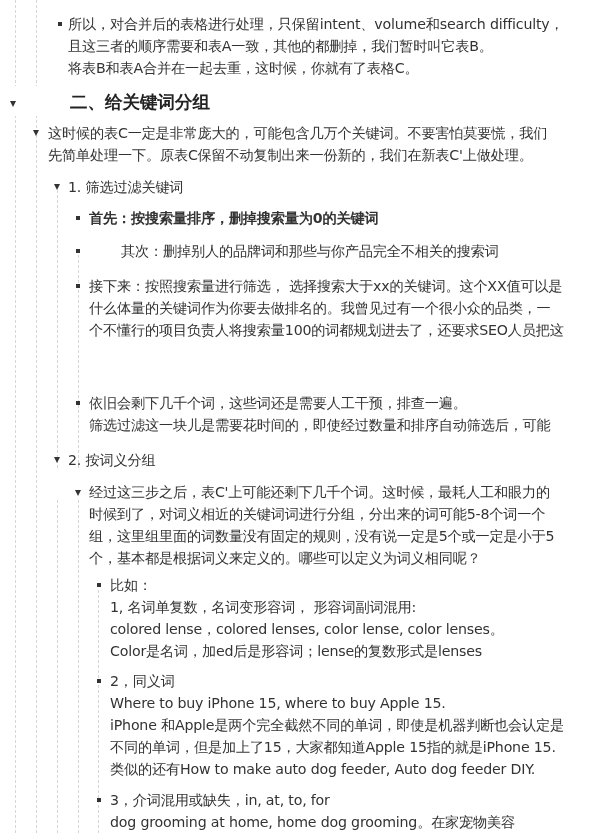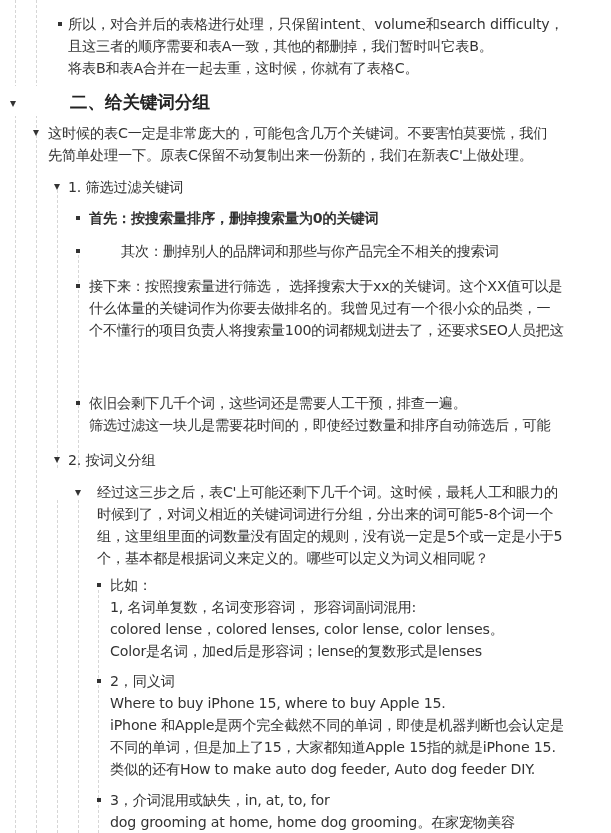--- a/index.html
+++ b/index.html
@@ -112,21 +112,21 @@
 <div class="bullet-square" style="left:76px;top:401px;"></div>
 <div class="node" style="left:89px;top:392px;">
   <span class="line">依旧会剩下几千个词，这些词还是需要人工干预，排查一遍。</span>
   <span class="line">筛选过滤这一块儿是需要花时间的，即使经过数量和排序自动筛选后，可能</span>
 </div>
 
 <div class="tri" style="left:54px;top:457px;"></div>
 <div class="node" style="left:68px;top:449px;">2. 按词义分组</div>
 
 <div class="tri" style="left:75px;top:490px;"></div>
-<div class="node" style="left:89px;top:481px;margin-left:8px;">
+<div class="node" style="left:89px;top:481px;">
   <span class="line">经过这三步之后，表C'上可能还剩下几千个词。这时候，最耗人工和眼力的</span>
   <span class="line">时候到了，对词义相近的关键词词进行分组，分出来的词可能5-8个词一个</span>
   <span class="line">组，这里组里面的词数量没有固定的规则，没有说一定是5个或一定是小于5</span>
   <span class="line">个，基本都是根据词义来定义的。哪些可以定义为词义相同呢？</span>
 </div>
 
 <div class="bullet-square" style="left:97px;top:583px;"></div>
 <div class="node" style="left:110px;top:574px;">
   <span class="line">比如：</span>
   <span class="line">1, 名词单复数，名词变形容词， 形容词副词混用:</span>

